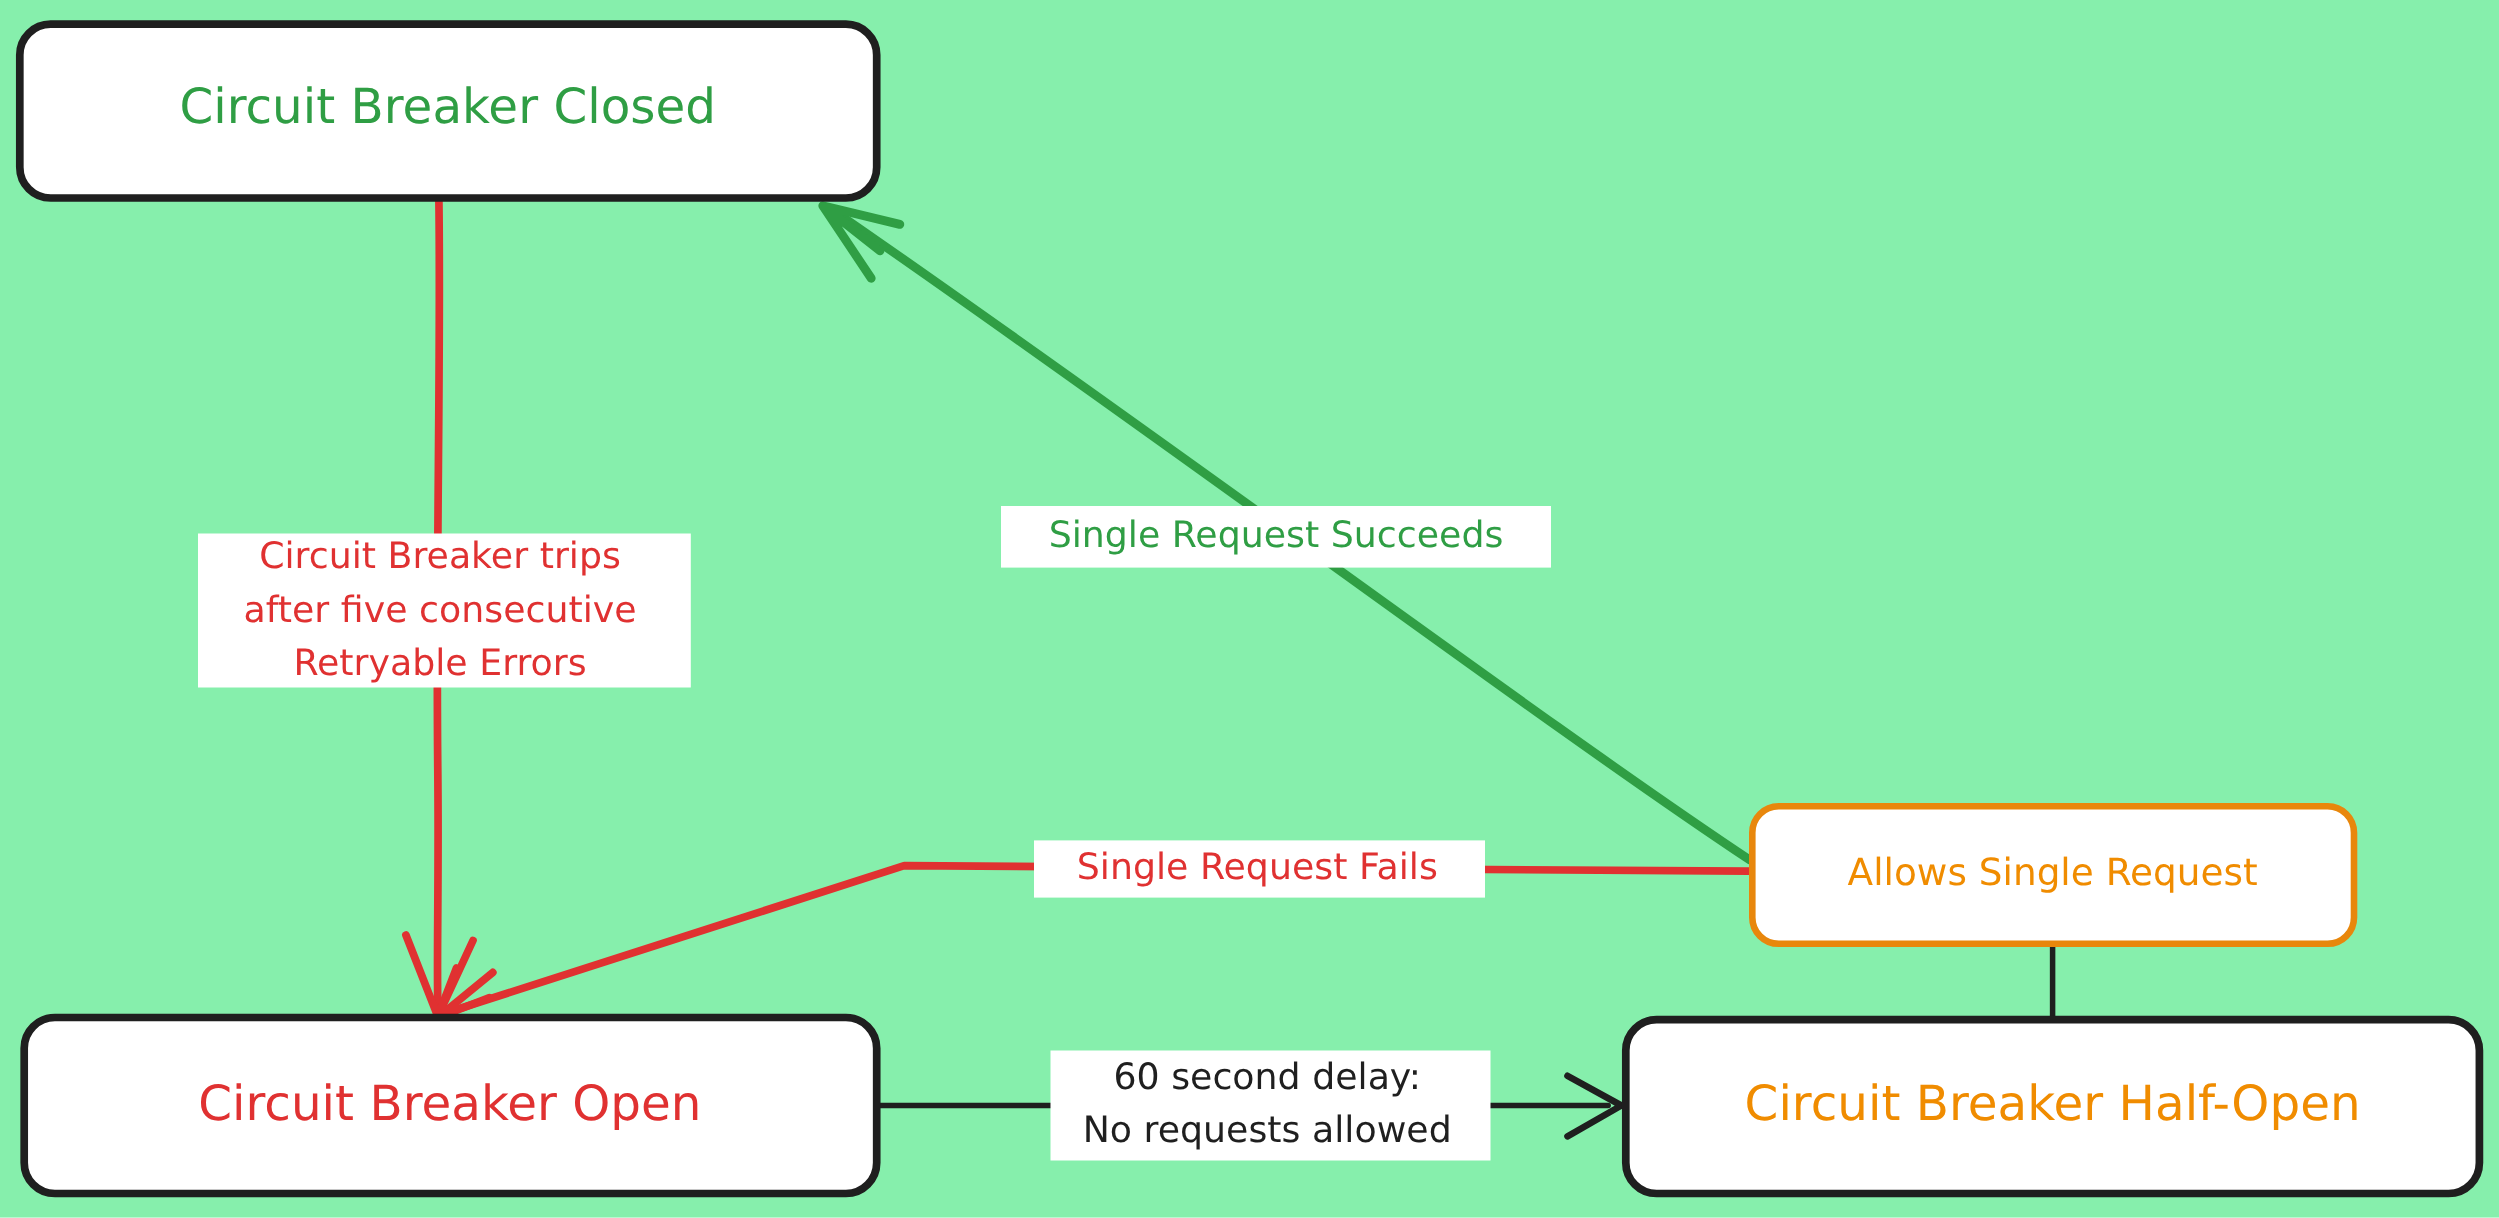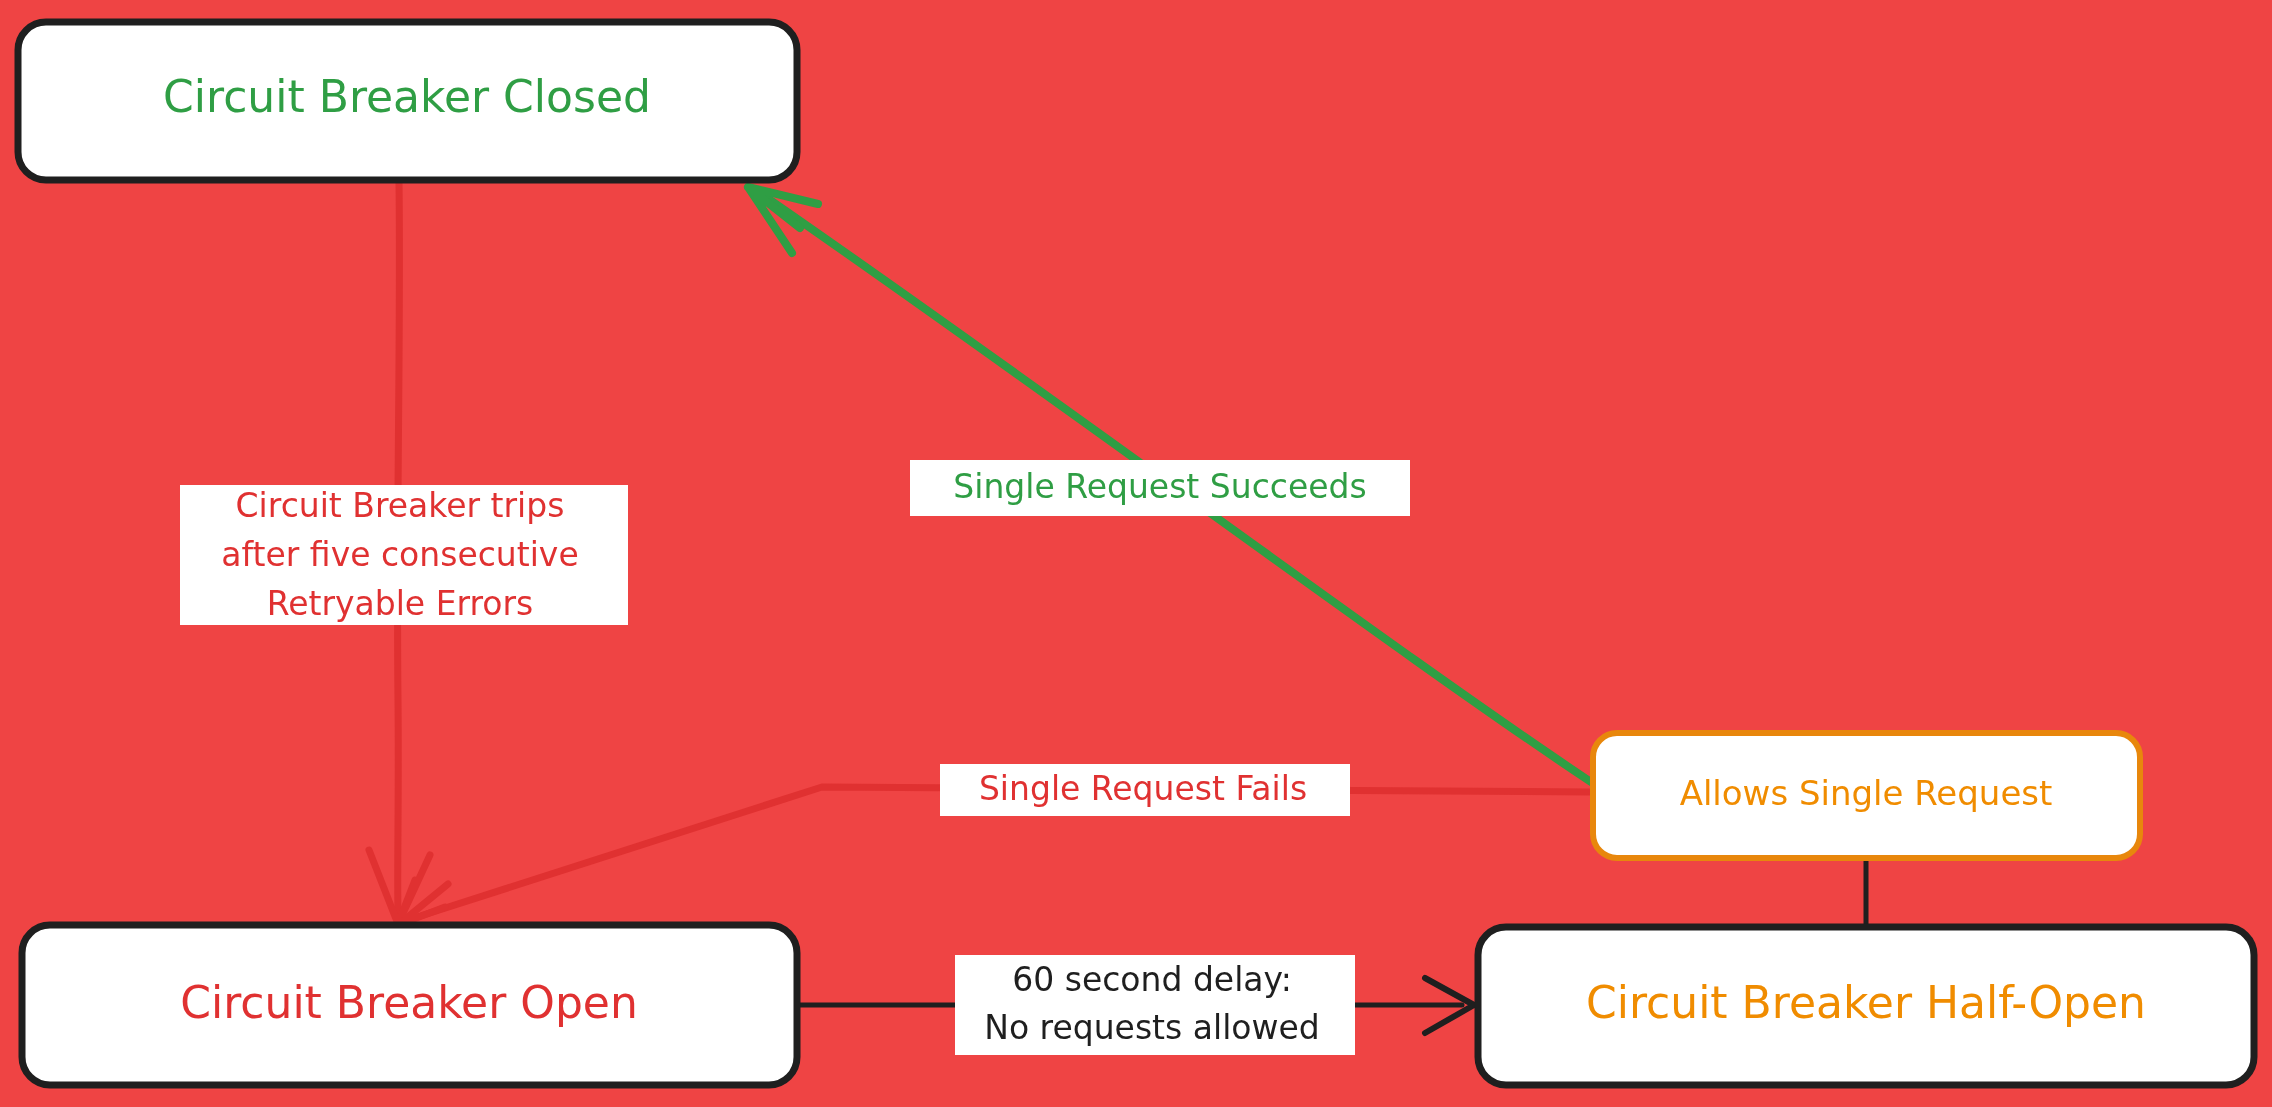--- a/index.html
+++ b/index.html
@@ -8,21 +8,21 @@
     padding: 0;
     background: #ffffff;
   }
   body {
     font-family: "DejaVu Sans", sans-serif;
   }
   #diagram-root {
     position: relative;
     width: 2272px;
     height: 1107px;
-    background: #ef4444;
+    background: #86efac;
     overflow: hidden;
   }
   svg.diagram-canvas {
     position: absolute;
     top: 0;
     left: 0;
     width: 2272px;
     height: 1107px;
   }
   .node-shape {

